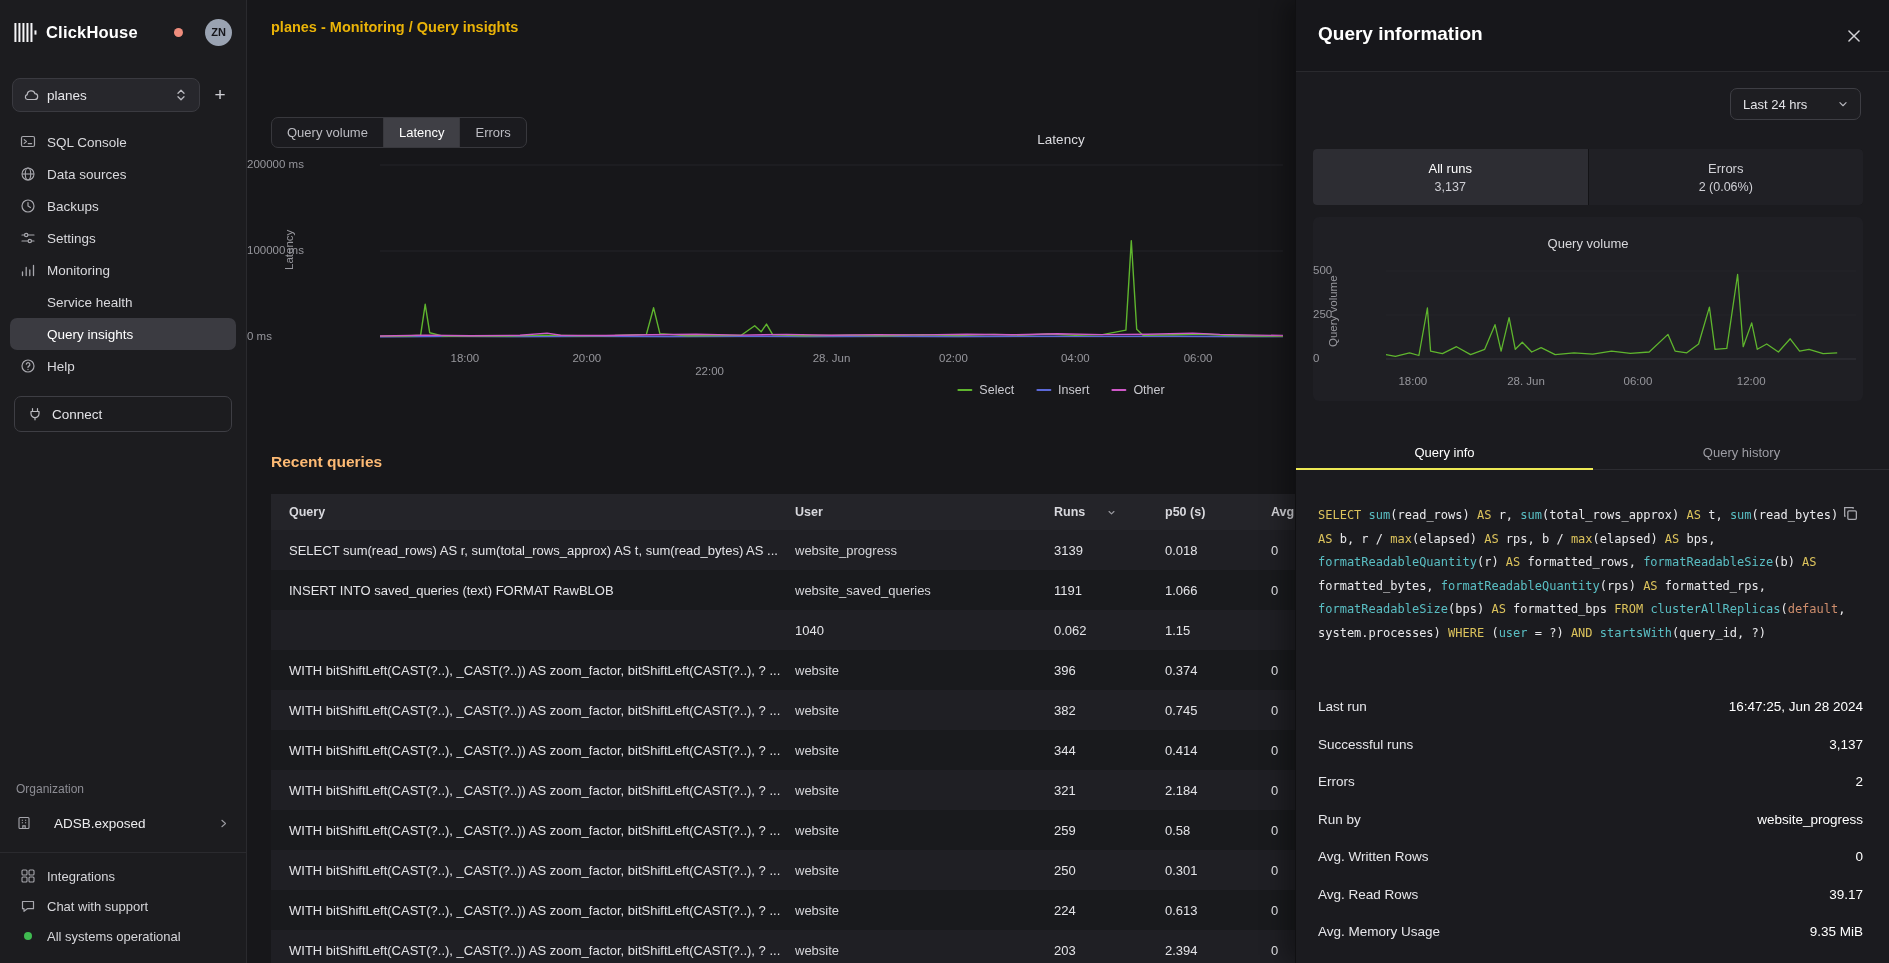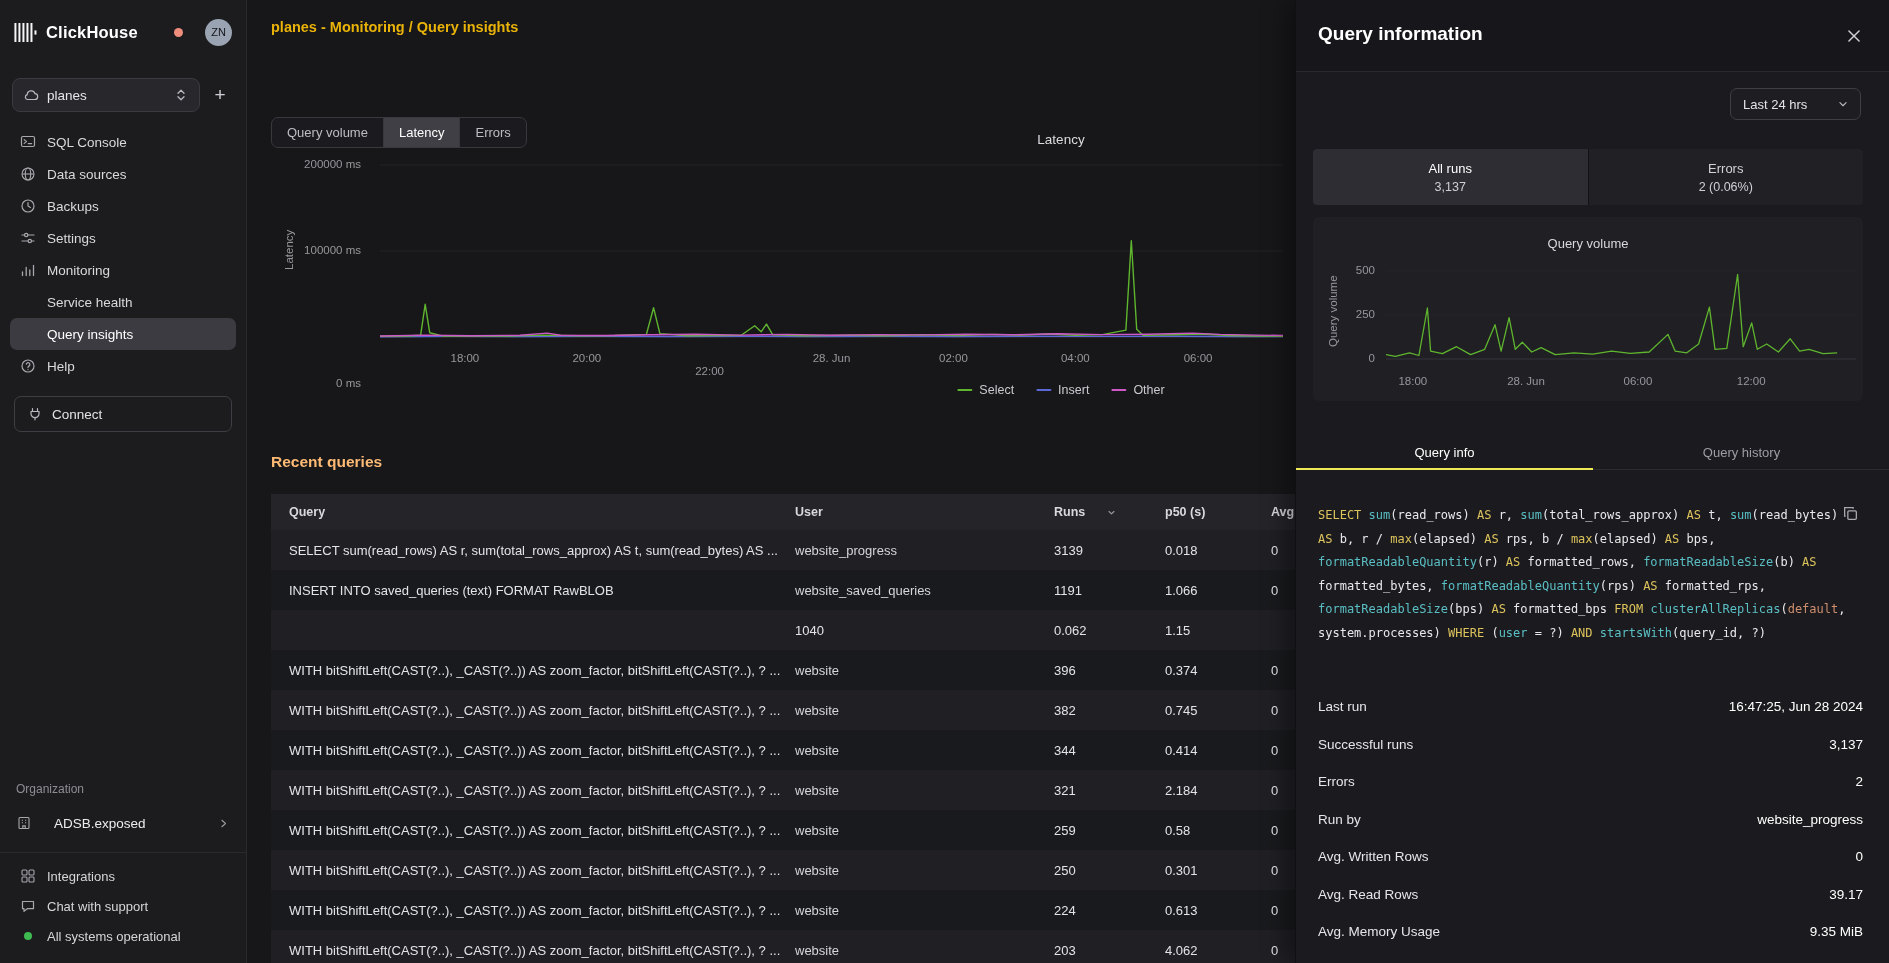--- a/index.html
+++ b/index.html
@@ -9,21 +9,21 @@
 .icon{display:inline-flex;width:16px;height:16px;flex:none;align-items:center;justify-content:center}
 .icon svg{width:100%;height:100%}
 
 
 .sidebar{background:#1c1c1f;border-right:1px solid #2a2a2e;display:flex;flex-direction:column;overflow:hidden}
 .brand-row{height:64px;display:flex;align-items:center;padding:0 14px;gap:9px}
 .brand-logo{width:23px;height:19px}
 .brand-name{font-size:16.5px;font-weight:700;letter-spacing:.2px;color:#fff}
 .brand-spacer{flex:1}
 .notif-dot{width:9px;height:9px;border-radius:50%;background:#ef8d7d;margin-right:13px}
-.avatar{width:27px;height:27px;border-radius:50%;background:#9aa3b2;color:#15151a;font-size:11px;font-weight:400;display:flex;align-items:center;justify-content:center}
+.avatar{width:27px;height:27px;border-radius:50%;background:#9aa3b2;color:#15151a;font-size:11px;font-weight:700;display:flex;align-items:center;justify-content:center}
 .service-row{display:flex;gap:6px;padding:14px 12px 10px;align-items:center}
 .service-select{flex:1;height:34px;background:#27272c;border:1px solid #3a3a40;border-radius:8px;display:flex;align-items:center;gap:8px;padding:0 10px;font-size:13.5px;color:#e6e6ea;cursor:pointer}
 .service-select .grow{flex:1}
 .service-select .icon{color:#b9b9bf}
 .add-service{width:28px;height:30px;display:flex;align-items:center;justify-content:center;font-size:19px;color:#cfcfd4;border-radius:6px;cursor:pointer}
 nav{padding:4px 10px 0}
 .nav-item{height:32px;display:flex;align-items:center;gap:11px;padding:0 10px;border-radius:7px;font-size:13.5px;color:#d9d9dd;cursor:pointer}
 .nav-item .icon{color:#a7a7ad}
 .nav-item.indent{padding-left:37px}
 .nav-item.active{background:#3b3b41;color:#fff}
@@ -45,21 +45,21 @@
 .view-tabs{position:absolute;left:24px;top:117px;display:flex;border:1px solid #38383d;border-radius:7px;overflow:hidden;background:#1b1b1f}
 .view-tab{padding:7px 15px;font-size:13px;color:#bcbcc2;border-right:1px solid #38383d;cursor:pointer}
 .view-tab:last-child{border-right:none}
 .view-tab.active{background:#3f3f45;color:#fff}
 .chart-box{position:absolute}
 #latency-chart{left:0;top:125px;width:1048px;height:300px}
 .chart1-title{position:absolute;left:814px;top:7px;transform:translateX(-50%);font-size:13.5px;color:#dcdce0}
 .vlabel{position:absolute;writing-mode:vertical-lr;transform:rotate(180deg);font-size:11.5px;color:#96969c;text-align:center}
 #latency-ylabel{left:36px;top:30px;height:190px}
 .tick-x{position:absolute;transform:translateX(-50%);font-size:11.5px;color:#96969c;white-space:nowrap}
-.tick-y{position:absolute;text-align:right;font-size:11.5px;color:#96969c}
+.tick-y{position:absolute;font-size:11.5px;color:#96969c}
 .legend{position:absolute;top:258px;left:814px;transform:translateX(-50%);display:flex;gap:22px;align-items:center}
 .legend-item{display:flex;align-items:center;gap:7px;font-size:12.5px;color:#c9c9cf;cursor:pointer}
 .legend-swatch{width:15px;height:2.5px;border-radius:2px}
 .recent-heading{position:absolute;left:24px;top:453px;font-size:15.5px;font-weight:700;color:#fdba74}
 .qtable{position:absolute;left:24px;top:494px;width:1024px}
 .thead{display:grid;grid-template-columns:524px 259px 111px 106px 1fr;background:#242429;height:36px;align-items:center;font-size:12.5px;font-weight:700;color:#d8d8dd}
 .th{overflow:hidden;white-space:nowrap;cursor:pointer}
 .th:first-child{padding-left:18px}
 .th-runs{display:flex;align-items:center;gap:20px}
 .th-runs .icon{width:13px;height:13px;color:#9b9ba1}
@@ -293,21 +293,21 @@
             <span class="legend-swatch" style="background: rgb(91, 104, 216);"></span>
             <span>Insert</span>
           </div>
           <div class="legend-item">
             <span class="legend-swatch" style="background: rgb(207, 88, 200);"></span>
             <span>Other</span>
           </div>
         </div>
     <span class="tick-y" style="left: 0px; width: 114px; top: 33px;">200000 ms</span>
         <span class="tick-y" style="left: 0px; width: 114px; top: 119px;">100000 ms</span>
-        <span class="tick-y" style="left: 0px; width: 114px; top: 205px; margin-top: 47px;">0 ms</span>
+        <span class="tick-y" style="left: 0px; width: 114px; top: 205px;">0 ms</span>
         <span class="tick-x" style="left: 217.882px; top: 227px;">18:00</span>
         <span class="tick-x" style="left: 339.787px; top: 227px;">20:00</span>
         <span class="tick-x" style="left: 462.595px; top: 240px;">22:00</span>
         <span class="tick-x" style="left: 584.5px; top: 227px;">28. Jun</span>
         <span class="tick-x" style="left: 706.405px; top: 227px;">02:00</span>
         <span class="tick-x" style="left: 828.31px; top: 227px;">04:00</span>
         <span class="tick-x" style="left: 951.118px; top: 227px;">06:00</span>
       </div>
 
     <div class="recent-heading">Recent queries</div>
@@ -394,21 +394,21 @@
             <div class="tc c-query">WITH bitShiftLeft(CAST(?..), _CAST(?..)) AS zoom_factor, bitShiftLeft(CAST(?..), ? ...</div>
             <div class="tc c-user">website</div>
             <div class="tc c-runs">224</div>
             <div class="tc c-p50">0.613</div>
             <div class="tc c-avg">0</div>
           </div>
           <div class="trow odd">
             <div class="tc c-query">WITH bitShiftLeft(CAST(?..), _CAST(?..)) AS zoom_factor, bitShiftLeft(CAST(?..), ? ...</div>
             <div class="tc c-user">website</div>
             <div class="tc c-runs">203</div>
-            <div class="tc c-p50">4.062</div>
+            <div class="tc c-p50">2.394</div>
             <div class="tc c-avg">0</div>
           </div>
         </div>
     </div>
   </main>
 
   <section class="panel">
     <div class="panel-header"></div>
     <div class="panel-title">Query information</div>
     <span class="icon panel-close">

